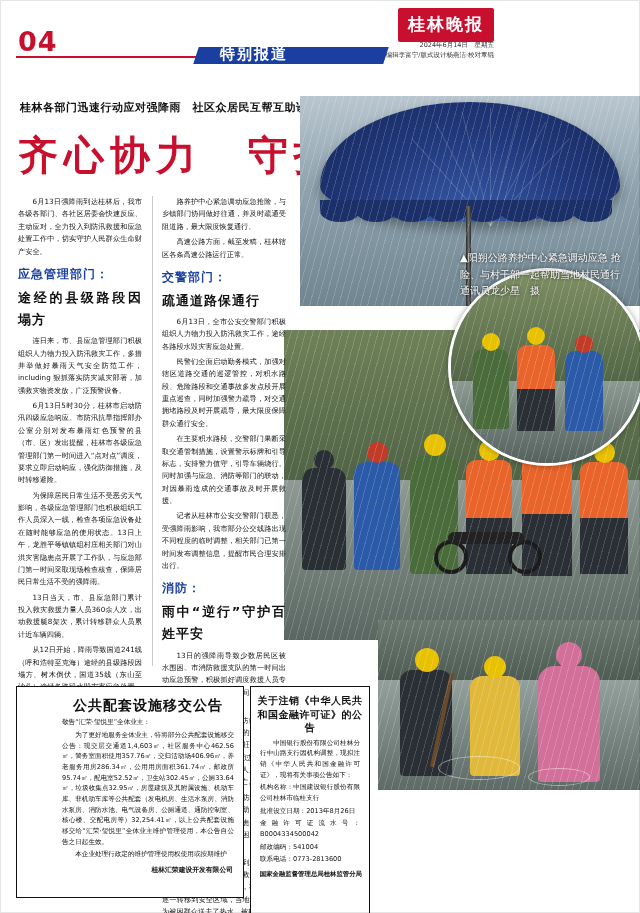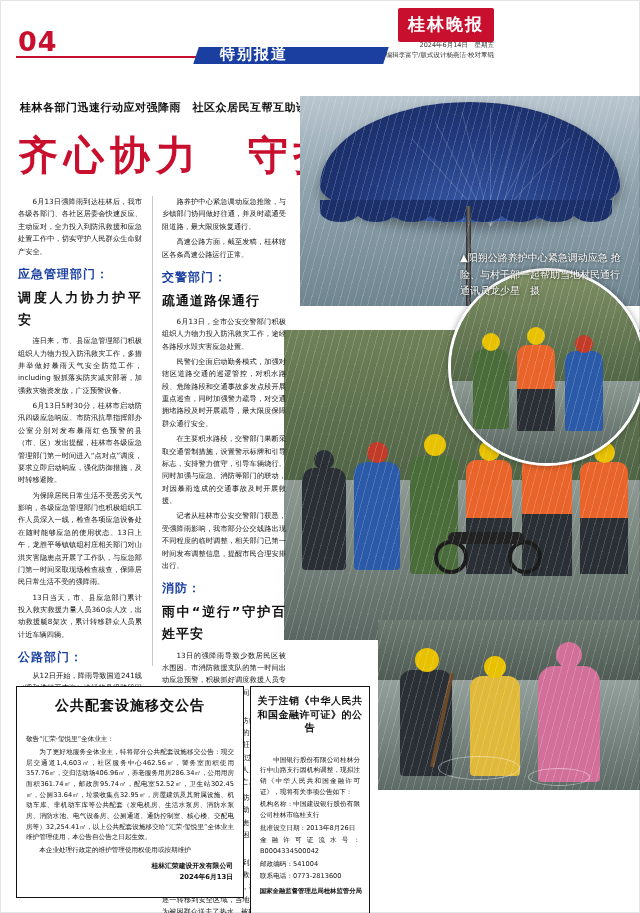--- a/index.html
+++ b/index.html
@@ -245,21 +245,21 @@
     padding: 1px 4px;
   }
 
   
   .notice {
     position: absolute;
     border: 1.5px solid #111;
     background: #fff;
     box-sizing: border-box;
   }
-  .notice-a { left: 16px; top: 686px; width: 228px; height: 212px; }
+  .notice-a { left: 16px; top: 686px; width: 228px; height: 212px; padding-left: 36px; }
   .notice-b { left: 250px; top: 686px; width: 120px; height: 240px; }
 
   .notice-title {
     text-align: center;
     font-size: 14px;
     font-weight: bold;
     letter-spacing: 1px;
     margin: 9px 6px 2px 6px;
     line-height: 1.3;
   }
@@ -268,21 +268,21 @@
     font-size: 10px;
     font-weight: bold;
     letter-spacing: 0.5px;
     margin: 7px 5px 1px 5px;
     line-height: 1.35;
   }
   .notice-body {
     font-size: 6.6px;
     line-height: 1.62;
     text-align: justify;
-    margin: 20px 9px 0 9px;
+    margin: 3px 9px 0 9px;
     color: #111;
   }
   .notice-body p { margin: 0 0 2px 0; text-indent: 2em; }
   .notice-body p.noindent { text-indent: 0; }
   .sign {
     text-align: right;
     font-size: 6.8px;
     line-height: 1.7;
     margin: 5px 10px 0 10px;
     font-weight: bold;
@@ -433,27 +433,26 @@
     <div class="fig" style="left:62px;top:52px;width:4px;height:96px;background:#6b4a2a;transform:rotate(12deg);"></div>
     <div class="water-ripple" style="left:60px; top:136px; width:80px; height:22px;"></div>
     <div class="water-ripple" style="left:150px; top:148px; width:60px; height:16px;"></div>
     <div class="rain-overlay"></div>
   </div>
 
   <div class="col" style="left:18px; top:196px; width:124px;">
     <p>6月13日强降雨到达桂林后，我市各级各部门、各社区居委会快速反应、主动应对，全力投入到防汛救援和应急处置工作中，切实守护人民群众生命财产安全。</p>
 
     <div class="sec-head">应急管理部门：</div>
-    <div class="sec-sub">调度人力协力护平安</div>
+    <div class="sec-sub">途经的县级路段因塌方</div>
     <p>连日来，市、县应急管理部门积极组织人力物力投入防汛救灾工作，多措并举做好暴雨天气安全防范工作，including 狠抓落实防灾减灾部署，加强救灾物资发放，广泛预警设备。</p>
     <p>6月13日5时30分，桂林市启动防汛四级应急响应。市防汛抗旱指挥部办公室分别对发布暴雨红色预警的县（市、区）发出提醒，桂林市各级应急管理部门第一时间进入“点对点”调度，要求立即启动响应，强化防御措施，及时转移避险。</p>
     <p>为保障居民日常生活不受恶劣天气影响，各级应急管理部门也积极组织工作人员深入一线，检查各项应急设备处在随时能够应急的使用状态。13日上午，龙胜平等镇镇组村庄相关部门对山洪灾害隐患点开展了工作队，与应急部门第一时间采取现场检查核查，保障居民日常生活不受的强降雨。</p>
     <p>13日当天，市、县应急部门累计投入救灾救援力量人员360余人次，出动救援艇8架次，累计转移群众人员累计近车辆四辆。</p>
 
-    <div class="sec-head">公路部门：</div>
     <p>从12日开始，降雨导致国道241线（呼和浩特至克海）途经的县级路段因塌方、树木倒伏，国道35线（东山至沙头）途经各路段水毁灾害应急处置，公路部门紧急出动抢险设备和人员，确保公路安全畅通的应急抢险。</p>
     <p>事件发生后，各地公路部门立即组织人员赶赴现场，在路段两端设置警示标志，提醒过往群众绕道通行。</p>
     <p>在全面的调度到302线，因塌方会现场较严重，水毁会路半少302线大、主程及抢救应急处置，时时用油强制团体和路线的相关水毁抢修路基，时间让路相关同时路面附水流路各解决群重的路面障碍。</p>
   </div>
 
   <div class="colrule" style="left:152px; top:196px; height:470px;"></div>
 
   <div class="col" style="left:162px; top:196px; width:124px;">
     <p>路养护中心紧急调动应急抢险，与乡镇部门协同做好往通，并及时疏通受阻道路，最大限度恢复通行。</p>
     <p>高速公路方面，截至发稿，桂林辖区各条高速公路运行正常。</p>
@@ -476,21 +475,20 @@
 
   <div class="notice notice-a">
     <div class="notice-title">公共配套设施移交公告</div>
     <div class="notice-body">
       <p class="noindent">敬告“汇荣·玺悦里”全体业主：</p>
       <p>为了更好地服务全体业主，特将部分公共配套设施移交公告：现交层交通道1,4,603㎡，社区服务中心462.56㎡，警务室面积使用357.76㎡，交归活动场406.96㎡，养老服务用房286.34㎡，公用用房面积361.74㎡，邮政所95.74㎡，配电室52.52㎡，卫生站302.45㎡，公厕33.64㎡，垃圾收集点32.95㎡，房屋建筑及其附属设施、机动车库、非机动车库等公共配套（发电机房、生活水泵房、消防水泵房、消防水池、电气设备房、公厕通道、通防控制室、核心楼、交配电房等）32,254.41㎡，以上公共配套设施移交给“汇荣·玺悦里”全体业主维护管理使用，本公告自公告之日起生效。</p>
       <p>本企业处理行政定的维护管理使用权使用或按期维护</p>
     </div>
     <div class="sign">
       <div>桂林汇荣建设开发有限公司</div>
-      <div>2024年6月13日</div>
     </div>
   </div>
 
   <div class="notice notice-b">
     <div class="notice-title-sm">关于注销《中华人民共和国金融许可证》的公告</div>
     <div class="notice-body">
       <p>中国银行股份有限公司桂林分行中山路支行因机构调整，现拟注销《中华人民共和国金融许可证》，现将有关事项公告如下：</p>
       <p class="noindent">机构名称：中国建设银行股份有限公司桂林市临桂支行</p>
       <p class="noindent">批准设立日期：2013年8月26日</p>
       <p class="noindent">金融许可证流水号：B0004334500042</p>

